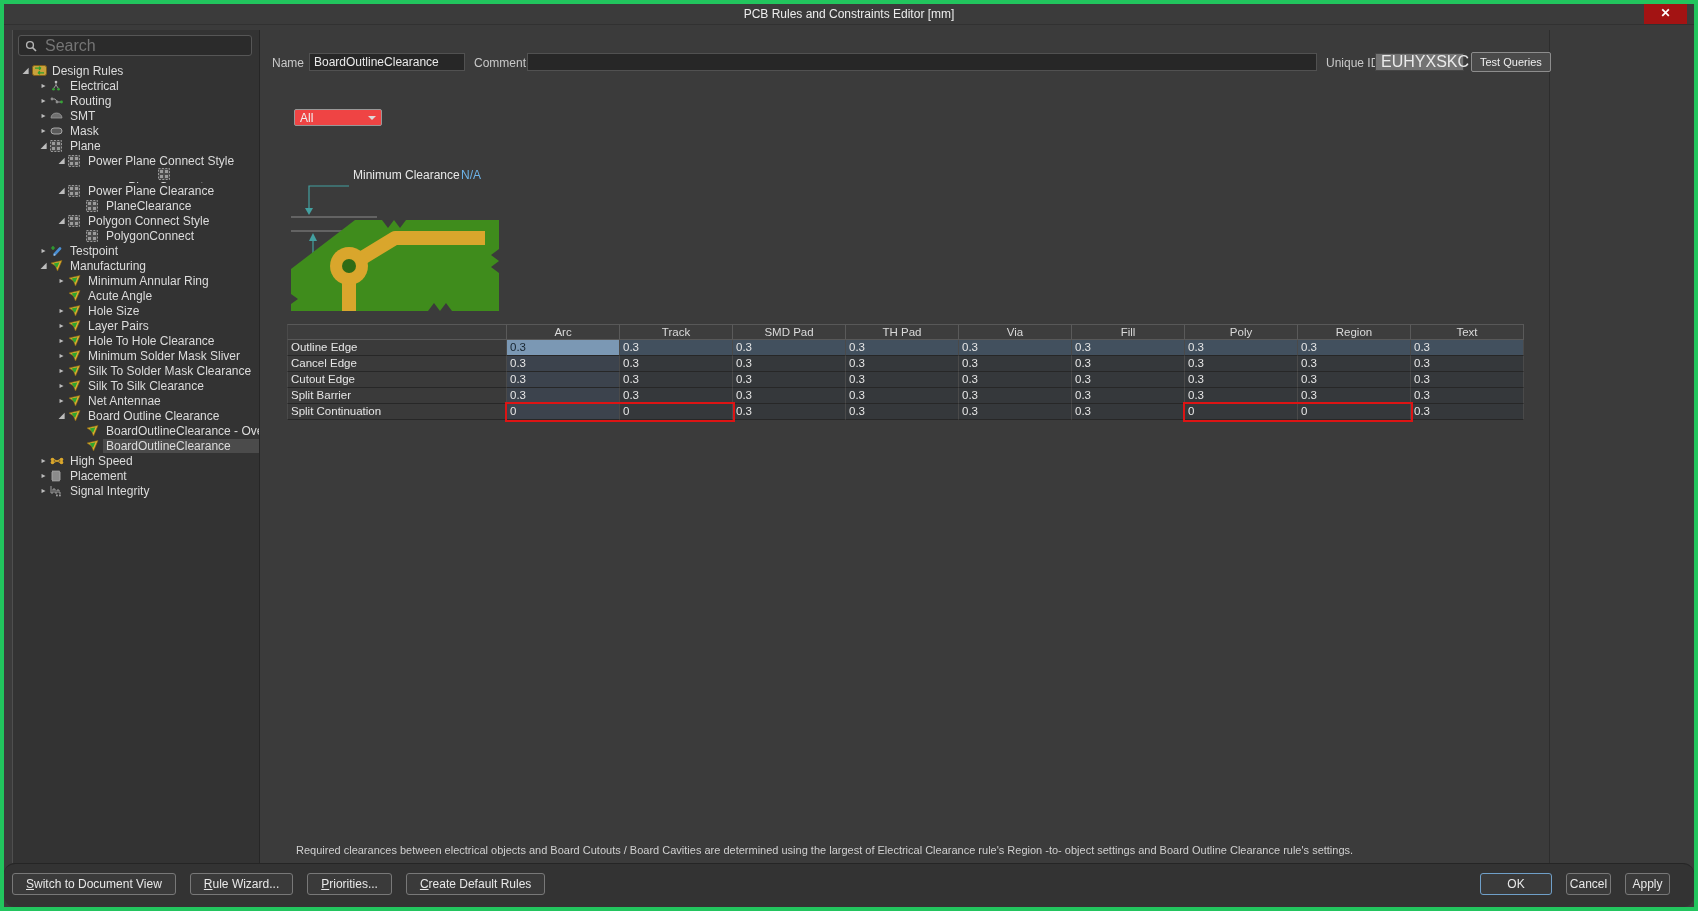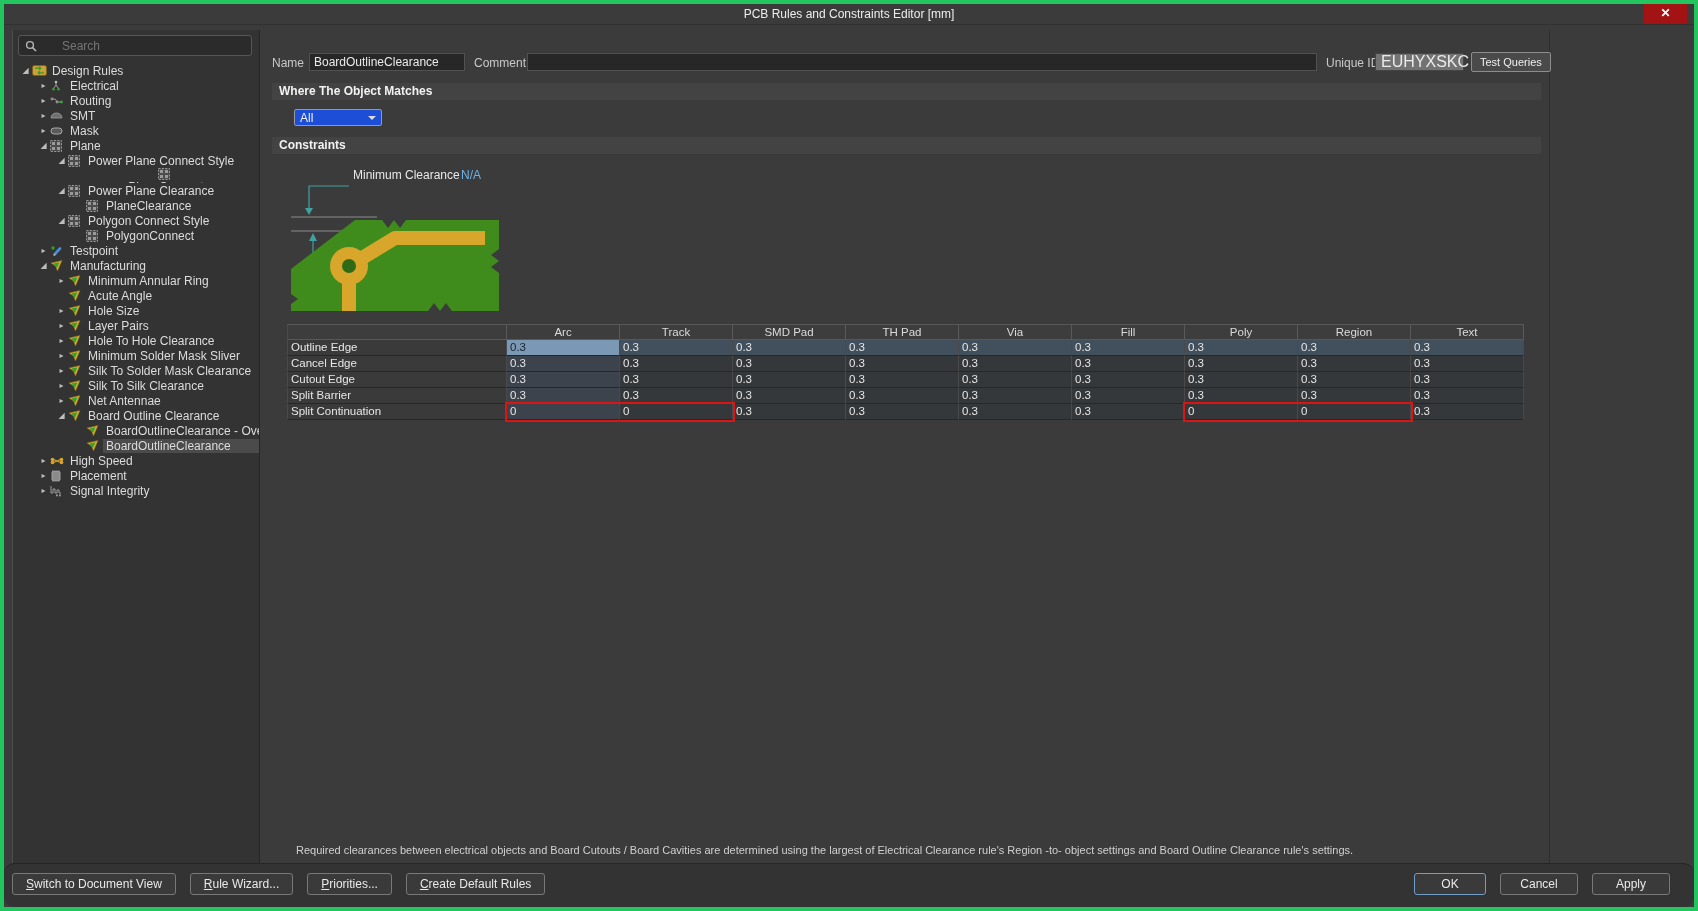--- a/index.html
+++ b/index.html
@@ -10,38 +10,38 @@
   .titlebar{position:absolute;left:0;top:0;right:0;height:20px;background:#3b3b3b;border-bottom:1px solid #313131;}
   .title{position:absolute;width:100%;text-align:center;font-size:12px;line-height:20px;color:#ededed;}
   .closebtn{position:absolute;right:7px;top:0;width:43px;height:20px;background:#a31313;color:#fff;
     text-align:center;line-height:19px;font-size:12px;font-weight:bold;}
   
   .sidebar{position:absolute;left:8px;top:26px;width:248px;bottom:44px;background:#333;
     border-left:1px solid #4f4f4f;border-right:1px solid #262626;box-sizing:border-box;}
   .searchbox{position:absolute;left:5px;top:5px;right:7px;height:19px;background:#2b2b2b;border:1px solid #565656;
     border-radius:3px;display:flex;align-items:center;gap:6px;padding:0 6px;}
   .searchbox svg{flex:none;}
-  .searchbox input{flex:1;background:transparent;border:none;outline:none;color:#d9d9d9;font-size:12px;font-family:inherit;min-width:0;margin-left:17px;}
+  .searchbox input{flex:1;background:transparent;border:none;outline:none;color:#d9d9d9;font-size:16px;font-family:inherit;min-width:0;}
   .tree{position:absolute;left:0;top:33px;right:0;bottom:0;overflow:hidden;}
   .titem{height:15px;display:flex;align-items:center;font-size:12px;color:#dcdcdc;white-space:nowrap;overflow:hidden;}
   .arrow{width:13px;text-align:center;font-size:8px;color:#bdbdbd;flex:none;}
   .ticon{width:17px;flex:none;display:inline-flex;align-items:center;}
   .tlabel{padding:0 3px;overflow:hidden;}
   .titem.sel .tlabel{background:#4b4b4b;flex:1;}
   
   .flabel{position:absolute;font-size:12px;color:#c9c9c9;}
   .tinput{position:absolute;background:#272727;border:1px solid #515151;color:#eaeaea;font-size:12px;
     font-family:inherit;padding:0 4px;height:18px;box-sizing:border-box;outline:none;}
   .uidbox{position:absolute;background:#737373;border:1px solid #454545;color:#eaeaea;font-size:16px;
     line-height:16px;padding:0 5px;height:18px;box-sizing:border-box;}
   .tqbtn{position:absolute;height:20px;background:#4a4a4a;border:1px solid #8d8d8d;border-radius:2px;
     color:#efefef;font-size:11px;font-family:inherit;padding:0 8px;}
   .secbar{position:absolute;left:268px;width:1269px;height:17px;background:#434343;font-weight:bold;
     font-size:12px;line-height:17px;padding-left:7px;box-sizing:border-box;color:#f2f2f2;}
-  .dropdown{position:absolute;left:290px;top:105px;width:88px;height:17px;background:#1d4ed8;
+  .dropdown{position:absolute;left:290px;top:105px;width:88px;height:17px;background:#ef4444;
     border:1px solid #989898;border-radius:2px;font-size:12px;box-sizing:border-box;
     display:flex;justify-content:space-between;align-items:center;padding:0 5px;color:#f0f0f0;}
   .chev{width:0;height:0;border-left:4px solid transparent;border-right:4px solid transparent;border-top:4px solid #dcdcdc;}
   
   .clearfig{position:absolute;left:283px;top:150px;}
   .mclabel{position:absolute;left:349px;top:164px;font-size:12px;color:#e8e8e8;}
   .mcvalue{position:absolute;left:457px;top:164px;font-size:12px;color:#6db3e8;}
   
   .ctable{position:absolute;left:283px;top:320px;width:1237px;}
   .trow{display:flex;height:16px;box-sizing:border-box;border-radius:8px;}
@@ -57,21 +57,21 @@
   .redbox{position:absolute;border:2px solid #dd1414;box-sizing:border-box;pointer-events:none;}
   .footnote{position:absolute;left:292px;top:840px;font-size:11px;color:#d0d0d0;}
   .panel-edge{position:absolute;left:1545px;top:26px;bottom:44px;width:1px;background:#2d2d2d;}
   
   .bottombar{position:absolute;left:0;right:0;bottom:0;height:43px;background:#333;border-top:1px solid #252525;border-radius:11px;}
   .leftbtns{position:absolute;left:8px;top:9px;display:flex;gap:14px;}
   .rightbtns{position:absolute;right:24px;top:9px;display:flex;gap:14px;}
   .fbtn{height:22px;background:#3a3a3a;color:#e8e8e8;border:1px solid #787878;border-radius:3px;
     font-size:12px;font-family:inherit;padding:0 13px;}
   .fbtn.ok{width:72px;border-color:#6f9fc8;padding:0;}
-  .fbtn.sm{width:78px;padding:0;}
+  .fbtn.sm{width:45px;padding:0;}
 </style>
 </head>
 <body>
 
 <div class="window">
 
   <div class="titlebar">
     <div class="title">PCB Rules and Constraints Editor [mm]</div>
     <div class="closebtn">
       <span>✕</span>
@@ -411,27 +411,25 @@
   <div class="panel-edge"></div>
 
   <div class="flabel" style="left:268px;top:52px;">Name</div>
   <input class="tinput" style="left: 305px; top: 49px; width: 156px;" value="BoardOutlineClearance">
   <div class="flabel" style="left:470px;top:52px;">Comment</div>
   <input class="tinput" style="left: 523px; top: 49px; width: 790px;" value="">
   <div class="flabel" style="left:1322px;top:52px;">Unique ID</div>
   <div class="uidbox" style="left:1371px;top:49px;width:89px;">EUHYXSKC</div>
   <button class="tqbtn" style="left:1467px;top:48px;">Test Queries</button>
 
-  <div class="secbar" style="top:79px;">Where The Object Matches</div>
   <div class="dropdown">
     <span>All</span>
     <span class="chev"></span>
   </div>
 
-  <div class="secbar" style="top:133px;">Constraints</div>
 
   <svg class="clearfig" width="230" height="165" viewBox="0 0 230 165">
 
     <path d="M62 32 H22 V54" fill="none" stroke="#43a0a0" stroke-width="1.2"></path>
     <polygon points="18,54 26,54 22,61" fill="#43a0a0"></polygon>
 
     <line x1="4" y1="63" x2="90" y2="63" stroke="#8c8c8c" stroke-width="1"></line>
     <line x1="4" y1="77" x2="90" y2="77" stroke="#8c8c8c" stroke-width="1"></line>
 
     <line x1="26" y1="100" x2="26" y2="86" stroke="#43a0a0" stroke-width="1.2"></line>

